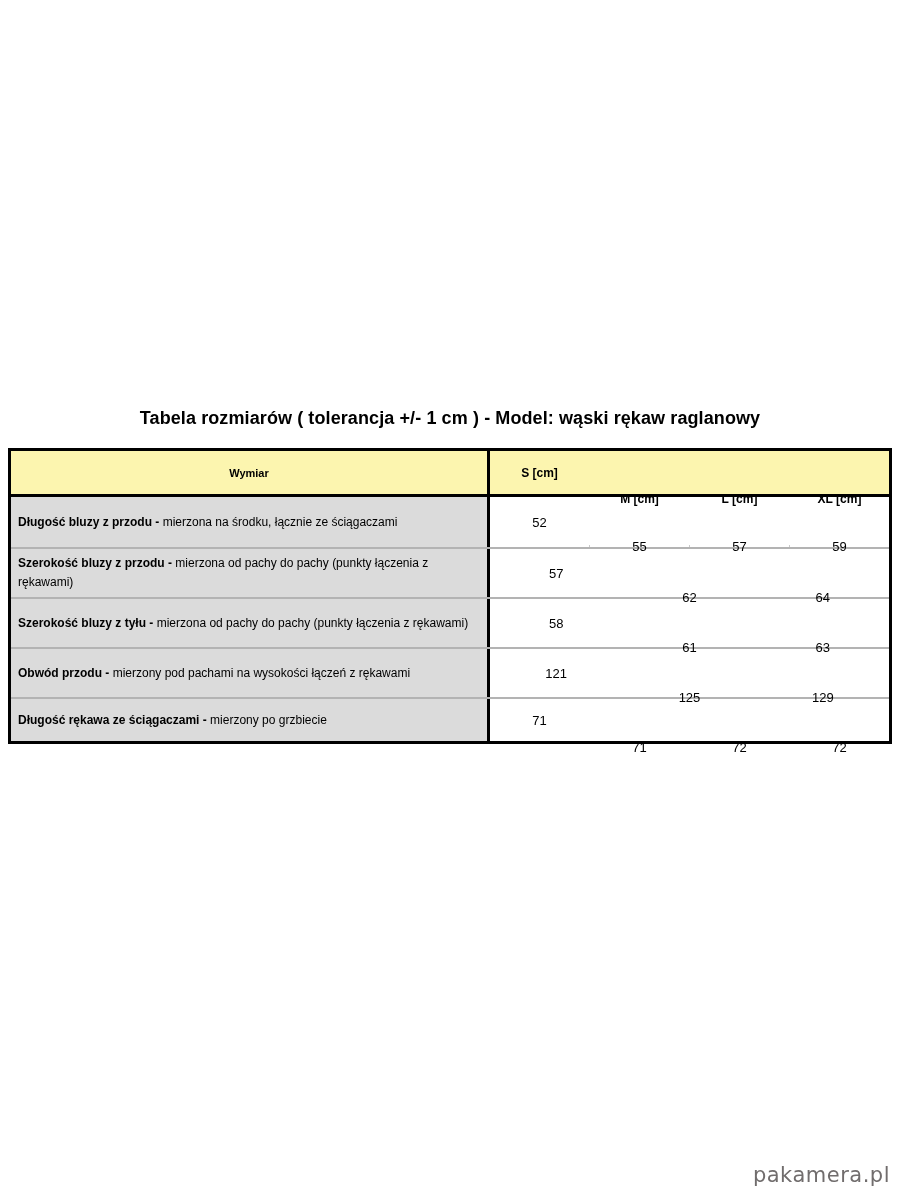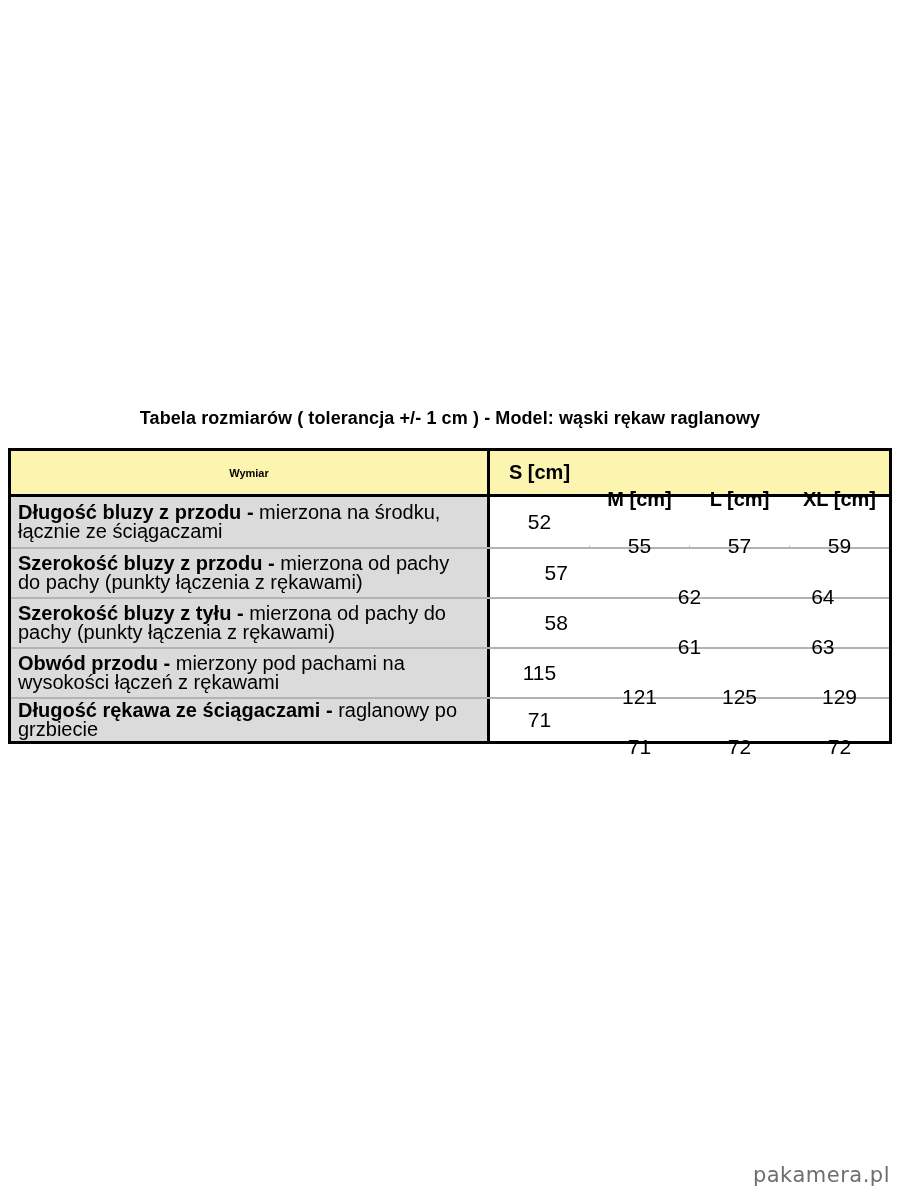--- a/index.html
+++ b/index.html
@@ -55,37 +55,37 @@
     font-weight: bold;
     font-size: 11px;
     padding: 0;
   }
 
   .value-cell {
     flex: 1 1 0;
     display: flex;
     align-items: center;
     justify-content: center;
-    font-size: 21px;
+    font-size: 13px;
   }
   .value-cell + .value-cell { border-left: 1.5px solid #c9c9c9; margin-top: 48px; }
 
   .header-row .value-cell {
     font-weight: bold;
-    font-size: 20px;
+    font-size: 12px;
   }
 
   .data-row { height: 50px; background: #ffffff; }
   .data-row + .data-row { border-top: 2px solid #b3b3b3; }
   .data-row:last-child { height: 44px; }
 
   .data-row .label-cell { background: #dbdbdb; }
 
   .label-text {
-    font-size: 20px;
+    font-size: 12px;
     line-height: 19px;
   }
   .lbl-bold { font-weight: bold; }
 
   .watermark {
     position: absolute;
     right: 10px;
     bottom: 13px;
     font-family: "DejaVu Sans", sans-serif;
     font-size: 21px;
@@ -134,29 +134,28 @@
     </div>
     <div class="value-cell">58</div>
     <div class="value-cell">61</div>
     <div class="value-cell">63</div>
   </div>
 
   <div class="t-row data-row">
     <div class="label-cell">
       <div class="label-text"><span class="lbl-bold">Obwód przodu -</span><span class="lbl-rest"> mierzony pod pachami na wysokości łączeń z rękawami</span></div>
     </div>
-    <div class="value-cell">115</div>
     <div class="value-cell">121</div>
     <div class="value-cell">125</div>
     <div class="value-cell">129</div>
   </div>
 
   <div class="t-row data-row">
     <div class="label-cell">
-      <div class="label-text"><span class="lbl-bold">Długość rękawa ze ściągaczami -</span><span class="lbl-rest"> raglanowy po grzbiecie</span></div>
+      <div class="label-text"><span class="lbl-bold">Długość rękawa ze ściągaczami -</span><span class="lbl-rest"> mierzony po grzbiecie</span></div>
     </div>
     <div class="value-cell">71</div>
     <div class="value-cell">71</div>
     <div class="value-cell">72</div>
     <div class="value-cell">72</div>
   </div>
 
 </div>
 
 <div class="watermark">pakamera.pl</div>

